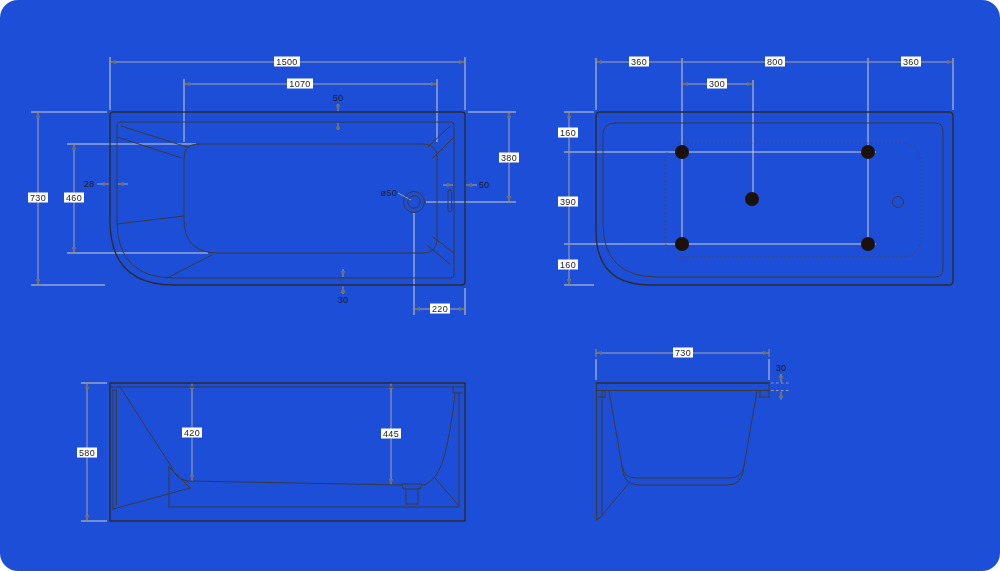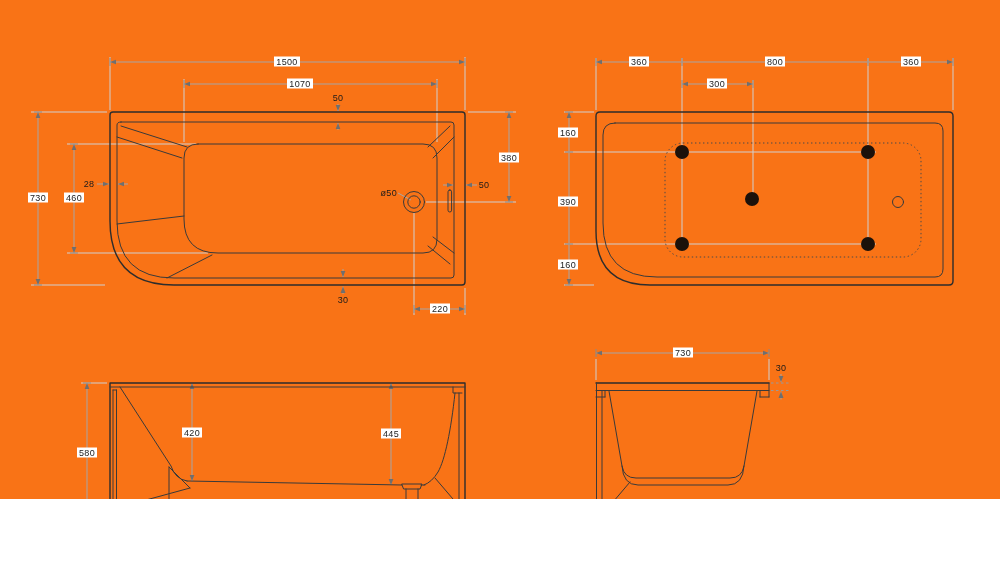--- a/index.html
+++ b/index.html
@@ -1,16 +1,16 @@
 <!DOCTYPE html>
 <html><head>
 <meta charset="utf-8">
 <style>
   html,body{margin:0;padding:0;background:#ffffff;}
-  .stage{position:relative;width:1000px;height:499px;background:#f97316;overflow:hidden;}
+  .stage{position:relative;width:1000px;height:571px;background:#1d4ed8;overflow:hidden;border-radius:18px;}
   svg{display:block;}
   .ol{stroke:#2d2d2d;stroke-width:1.4;fill:none;stroke-linejoin:round;stroke-linecap:round;}
   .l1{stroke:#3a3a3a;stroke-width:1;fill:none;stroke-linejoin:round;stroke-linecap:round;}
   .dim{stroke:#a6a6a6;stroke-width:1;fill:none;}
   .ext{stroke:#d0d0d0;stroke-width:1;fill:none;}
   .dsh{stroke:#9a9a9a;stroke-width:1;fill:none;stroke-dasharray:2.5,2.5;}
   .tick{stroke:#8a8a8a;stroke-width:1;}
   .dot{stroke:#4a4a4a;stroke-width:1;fill:none;stroke-dasharray:1.4,2.6;}
   .foot{fill:#1c110a;stroke:none;}
   .lbg{fill:#ffffff;stroke:none;}

